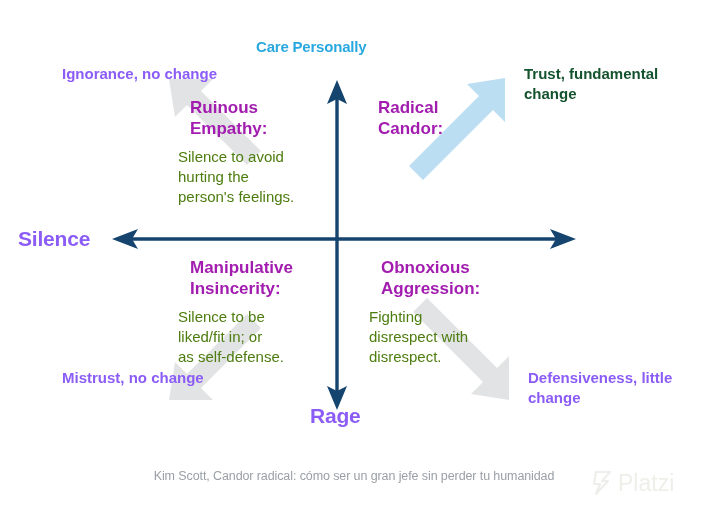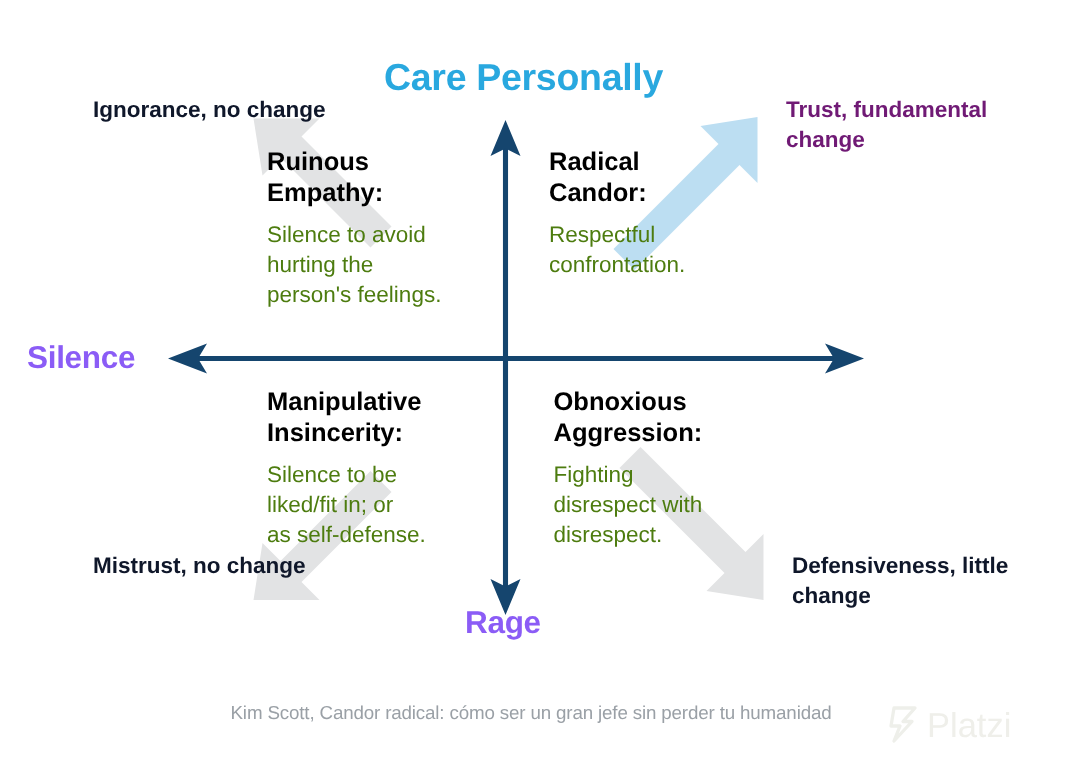--- a/index.html
+++ b/index.html
@@ -30,43 +30,43 @@
   #axes-layer   { z-index: 2; }
 
   
   .axis-title {
     position: absolute;
     font-weight: bold;
     letter-spacing: -0.2px;
     white-space: nowrap;
     z-index: 4;
   }
-  .axis-title.light { color: #29A8DF; font-size: 25px; }
+  .axis-title.light { color: #29A8DF; font-size: 15px; }
   .axis-title.dark  { color: #8b5cf6; font-size: 21px; }
 
   .corner-label {
     position: absolute;
     font-size: 15px;
     font-weight: bold;
     line-height: 1.32;
     z-index: 4;
   }
-  .corner-label.gray  { color: #0f172a; }
-  .corner-label.light { color: #701a75; }
+  .corner-label.gray  { color: #8b5cf6; }
+  .corner-label.light { color: #14532d; }
 
   .quad {
     position: absolute;
     z-index: 3;
   }
   .quad-title {
     font-size: 17px;
     font-weight: bold;
-    color: #000000;
+    color: #a21caf;
     line-height: 1.22;
-    margin: 0 0 8px 0;
+    margin: 0 0 8px 12px;
     white-space: pre-line;
   }
   .quad-body {
     font-size: 15px;
     color: #4d7c0f;
     line-height: 1.33;
     margin: 0;
     white-space: pre-line;
   }
 
@@ -157,22 +157,20 @@
     <p class="quad-title">Ruinous
 Empathy:</p>
     <p class="quad-body">Silence to avoid
 hurting the
 person's feelings.</p>
   </div>
 
   <div class="quad" style="left:366px; top:98px; width:150px;">
     <p class="quad-title">Radical
 Candor:</p>
-    <p class="quad-body">Respectful
-confrontation.</p>
   </div>
 
   <div class="quad" style="left:178px; top:258px; width:160px;">
     <p class="quad-title">Manipulative
 Insincerity:</p>
     <p class="quad-body">Silence to be
 liked/fit in; or
 as self-defense.</p>
   </div>
 

